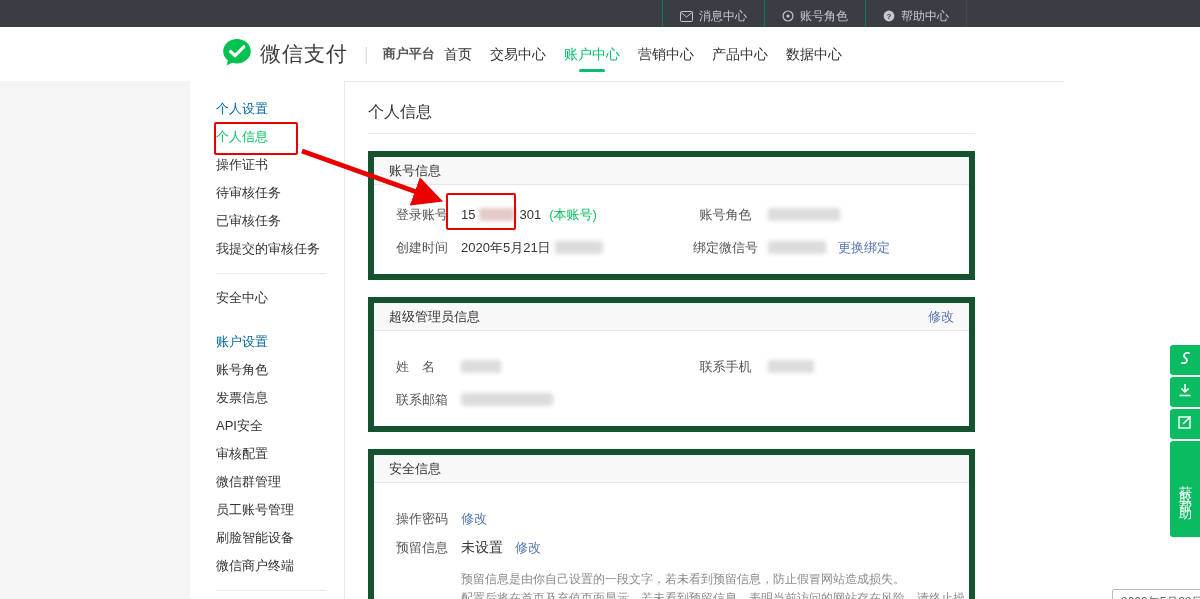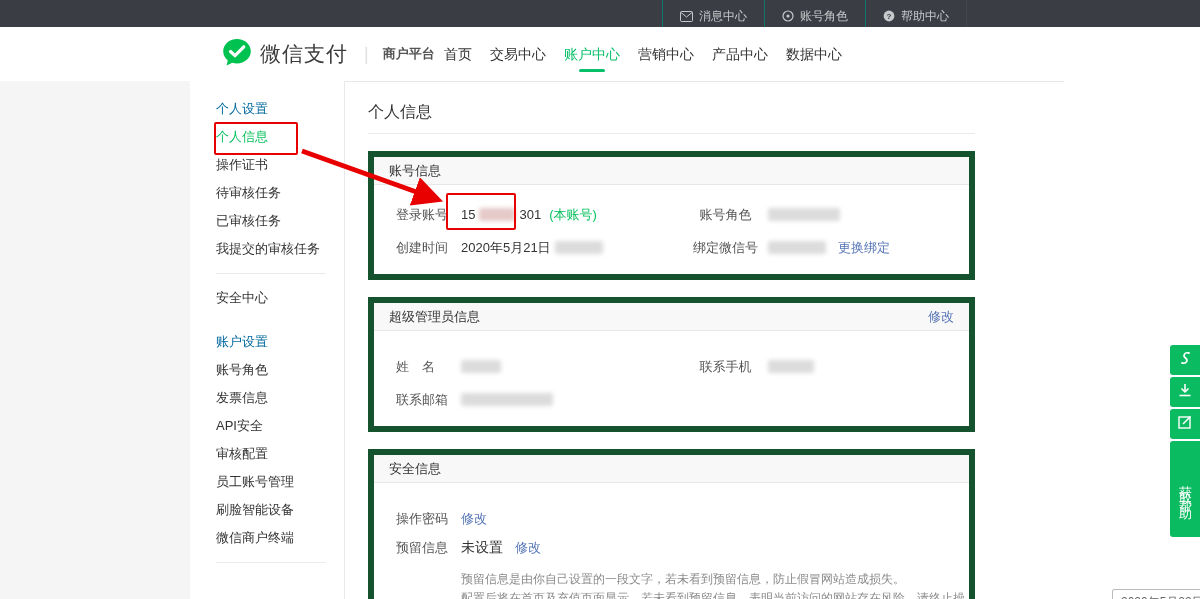--- a/index.html
+++ b/index.html
@@ -137,20 +137,21 @@
   <div class="sb-item">已审核任务</div>
   <div class="sb-item">我提交的审核任务</div>
   <div class="sb-divider"></div>
   <div class="sb-item">安全中心</div>
   <div class="sb-spacer"></div>
   <div class="sb-group-title">账户设置</div>
   <div class="sb-item">账号角色</div>
   <div class="sb-item">发票信息</div>
   <div class="sb-item">API安全</div>
   <div class="sb-item">审核配置</div>
+  <div class="sb-item">微信群管理</div>
   <div class="sb-item">员工账号管理</div>
   <div class="sb-item">刷脸智能设备</div>
   <div class="sb-item">微信商户终端</div>
   <div class="sb-divider"></div>
 </div>
 
 <div id="main">
   <div id="page-title">个人信息</div>
   <div id="title-rule"></div>
 

